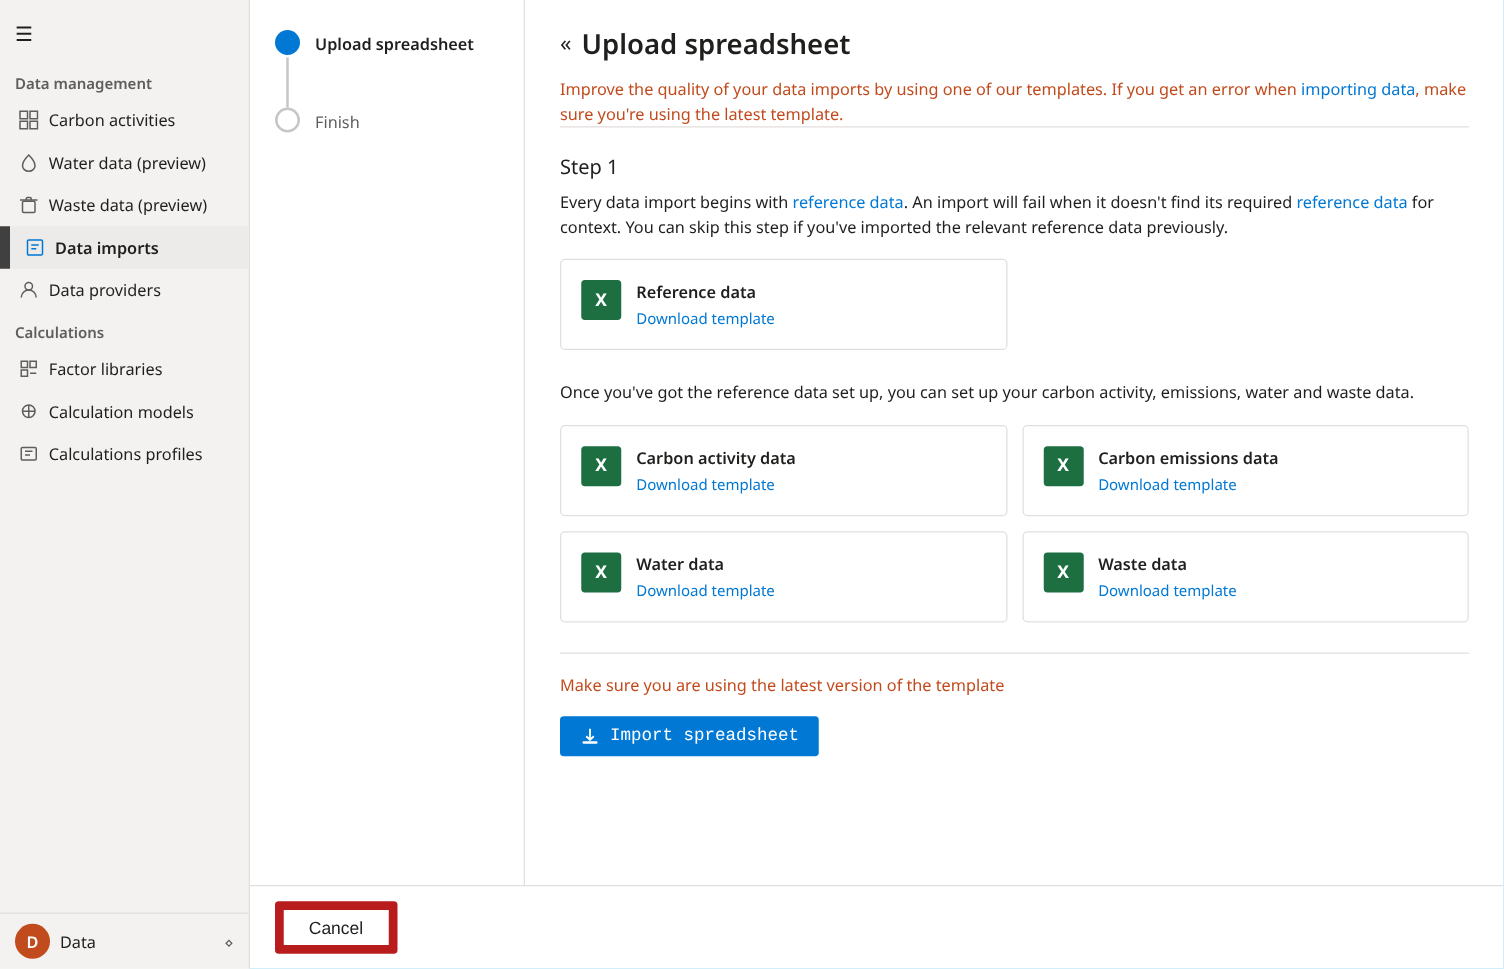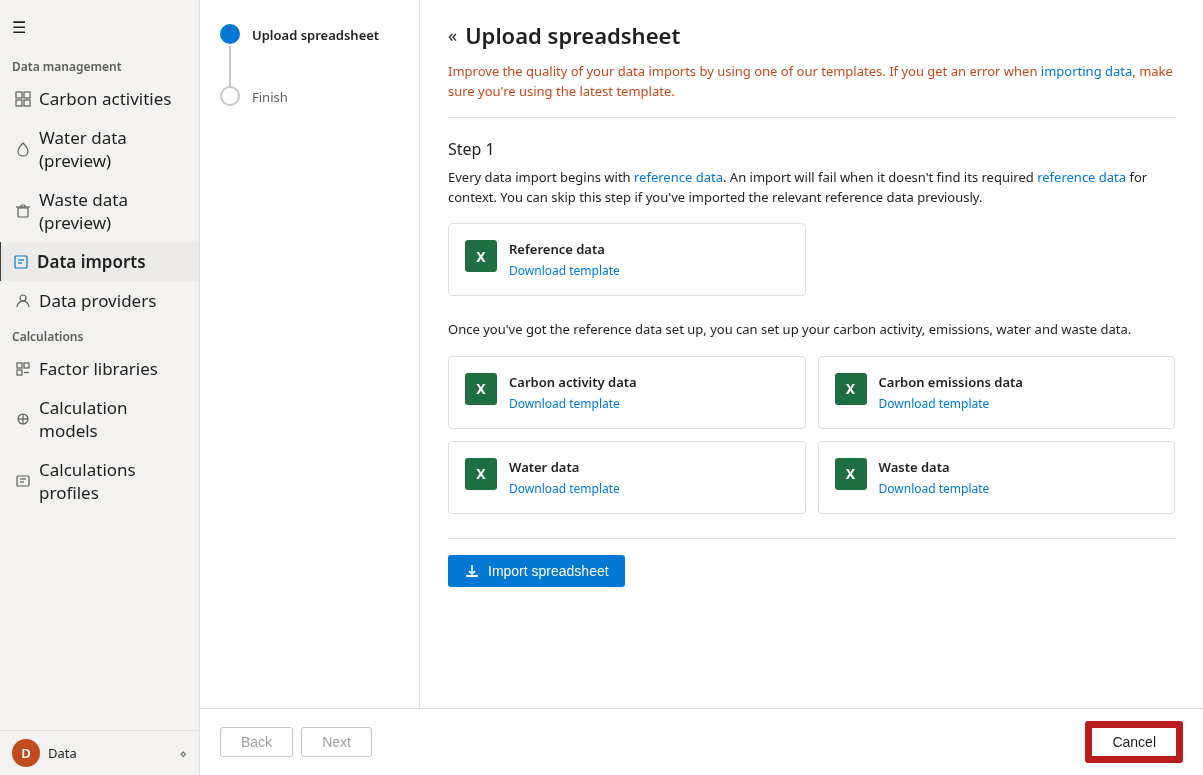--- a/index.html
+++ b/index.html
@@ -27,27 +27,27 @@
       font-size: 12px;
       font-weight: 600;
       color: #605e5c;
     }
     .sidebar-item {
       display: flex;
       align-items: center;
       padding: 8px 12px;
       cursor: pointer;
       gap: 8px;
-      font-size: 17px;
+      font-size: 13px;
       color: #201f1e;
       border-left: 3px solid transparent;
     }
     .sidebar-item.active {
       background: #edebe9;
-      border-left: 1px solid #404040;
+      border-left: 8px solid #404040;
       font-weight: 600;
     }
     .sidebar-item .icon { width: 16px; height: 16px; flex-shrink: 0; display: flex; align-items: center; justify-content: center; }
     .sidebar-spacer { flex: 1; }
     .sidebar-bottom {
       border-top: 1px solid #e1dfdd;
       padding: 8px 12px;
       display: flex;
       align-items: center;
       gap: 8px;
@@ -154,21 +154,20 @@
       font-weight: 600;
       color: #201f1e;
     }
 
     
     .info-banner {
       color: #c24b1d;
       font-size: 13px;
       line-height: 1.5;
       margin-bottom: 20px;
-      padding-bottom: 16px;
       border-bottom: 1px solid #e1dfdd;
     }
     .info-banner a { color: #0078d4; text-decoration: none; }
 
     
     .step-section { margin-bottom: 24px; }
     .step-section-title { font-size: 16px; font-weight: 400; margin-bottom: 8px; }
     .step-section-desc { font-size: 13px; color: #201f1e; line-height: 1.5; margin-bottom: 16px; }
     .step-section-desc a { color: #0078d4; text-decoration: none; }
 
@@ -233,20 +232,21 @@
       align-items: center;
       gap: 8px;
       background: #0078d4;
       color: white;
       border: none;
       border-radius: 3px;
       padding: 8px 16px;
       font-size: 14px;
       font-weight: 500;
       cursor: pointer;
+      font-family: Liberation Mono, monospace;
     }
 
     
     .footer {
       border-top: 1px solid #e1dfdd;
       padding: 12px 20px;
       display: flex;
       align-items: center;
       justify-content: space-between;
       background: white;
@@ -473,32 +473,29 @@
             <div class="card-content">
               <span class="card-title">Waste data</span>
               <a class="card-link">Download template</a>
             </div>
           </div>
         </div>
       </div>
 
       <hr class="section-divider">
 
+      <div class="warning-text">Make sure you are using the latest version of the template</div>
 
       <button class="import-btn">
         <svg width="16" height="16" viewBox="0 0 16 16" fill="none">
           <line x1="8" y1="2" x2="8" y2="11" stroke="white" stroke-width="1.5"></line>
           <polyline points="5,8 8,11 11,8" stroke="white" stroke-width="1.5" fill="none"></polyline>
           <rect x="2" y="12" width="12" height="2" rx="1" fill="white"></rect>
         </svg>
         <span>Import spreadsheet</span>
       </button>
     </div>
   </div>
 
   <div class="footer">
-    <div class="footer-left">
-      <button class="footer-btn disabled">Back</button>
-      <button class="footer-btn disabled">Next</button>
-    </div>
     <button class="cancel-btn">Cancel</button>
   </div>
 </div>
 
 </body></html>

